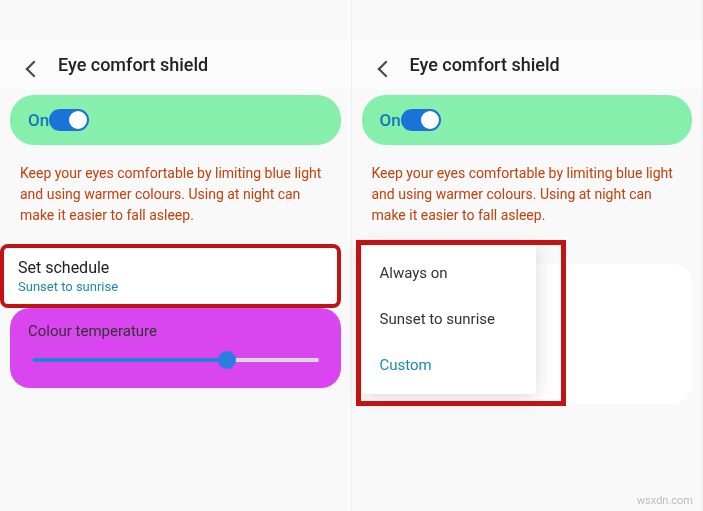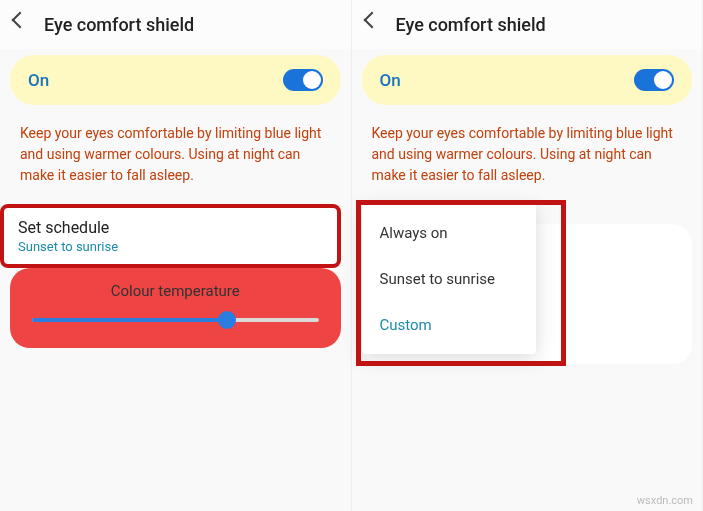--- a/index.html
+++ b/index.html
@@ -15,42 +15,43 @@
       width: 50%;
       background: #f9f9f9;
       padding: 0;
       display: flex;
       flex-direction: column;
       border-right: 1px solid #eee;
     }
     .panel:last-child { border-right: none; }
     .header {
       display: flex;
-      align-items: flex-start;
-      padding: 14px 16px 14px 10px;
+      align-items: flex-end;
+      padding: 14px 16px 14px 24px;
       background: #fcfcfc;
+      margin-top: 40px;
     }
     .back-chevron {
       width: 12px; height: 12px;
       border-left: 2px solid #444;
       border-bottom: 2px solid #444;
       transform: rotate(45deg);
       margin-right: 18px;
       margin-left: 4px;
     }
     .header-title {
       font-size: 18px;
       font-weight: 500;
       color: #222;
     }
     .on-row {
       display: flex;
       align-items: center;
-      justify-content: space-between;
-      background: #fef9c3;
+      justify-content: flex-start;
+      background: #86efac;
       border-radius: 24px;
       margin: 6px 10px 0 10px;
       padding: 14px 18px;
     }
     .on-label {
       font-size: 17px;
       color: #1a73bd;
       font-weight: 500;
     }
     .toggle {
@@ -66,26 +67,25 @@
       background: #fff;
       border-radius: 50%;
     }
     .desc {
       font-size: 14px;
       color: #c2410c;
       line-height: 1.5;
       padding: 18px 20px 18px 20px;
     }
     .card {
-      background: #ef4444;
+      background: #d946ef;
       border-radius: 20px;
       margin: 0 10px;
       padding: 0;
       position: relative;
-      text-align: center;
     }
     .highlight-box {
       border: 4px solid #c11313;
       padding: 10px 14px;
       background: #fff;
     }
     .left-highlight {
       margin: 0 10px 0 0;
       border-radius: 8px;
     }

